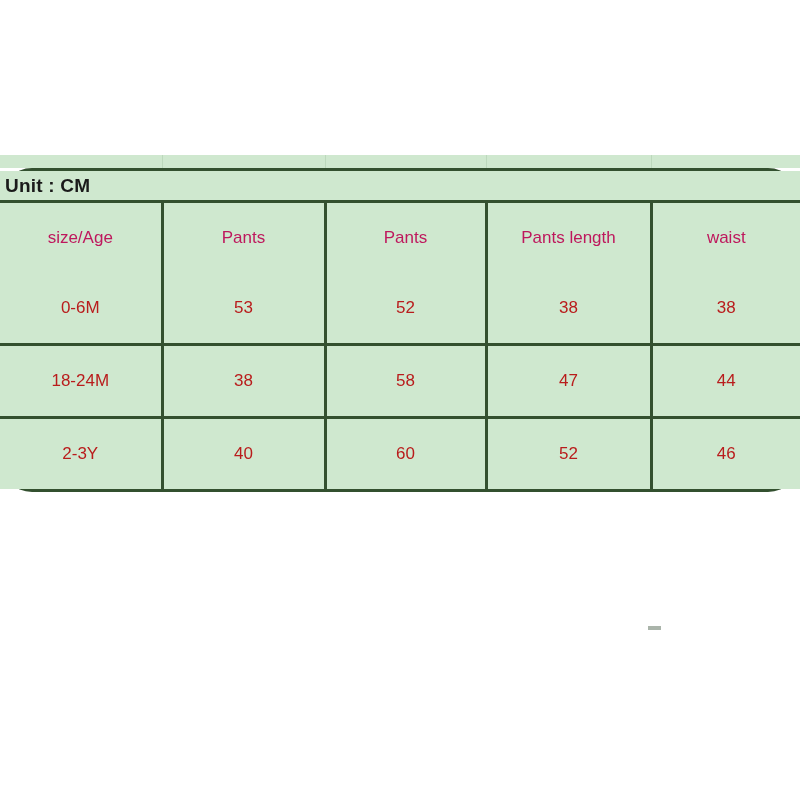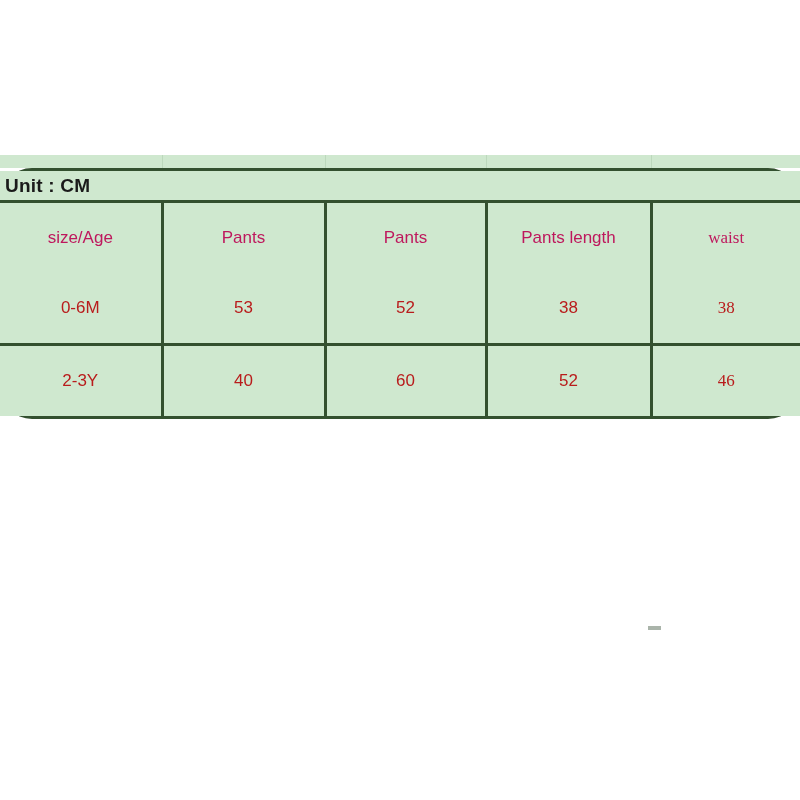--- a/index.html
+++ b/index.html
@@ -97,21 +97,20 @@
     padding: 0;
     background: #cfe8cf;
     overflow: hidden;
     white-space: nowrap;
   }
   table.size-table tr:last-child td {
     border-bottom: none;
   }
   table.size-table td:last-child {
     border-right: none;
-    font-family: Liberation Serif, serif;
   }
   table.size-table thead td {
     font-size: 17px;
     color: #be185d;
   }
 
   
   .bottom-artifact {
     position: absolute;
     left: 648px;
@@ -159,20 +158,27 @@
       </thead>
       <tbody>
         <tr>
           <td>0-6M</td>
           <td>53</td>
           <td>52</td>
           <td>38</td>
           <td>38</td>
         </tr>
         <tr>
+          <td>18-24M</td>
+          <td>38</td>
+          <td>58</td>
+          <td>47</td>
+          <td>44</td>
+        </tr>
+        <tr>
           <td>2-3Y</td>
           <td>40</td>
           <td>60</td>
           <td>52</td>
           <td>46</td>
         </tr>
       </tbody>
     </table>
 
   </div>

